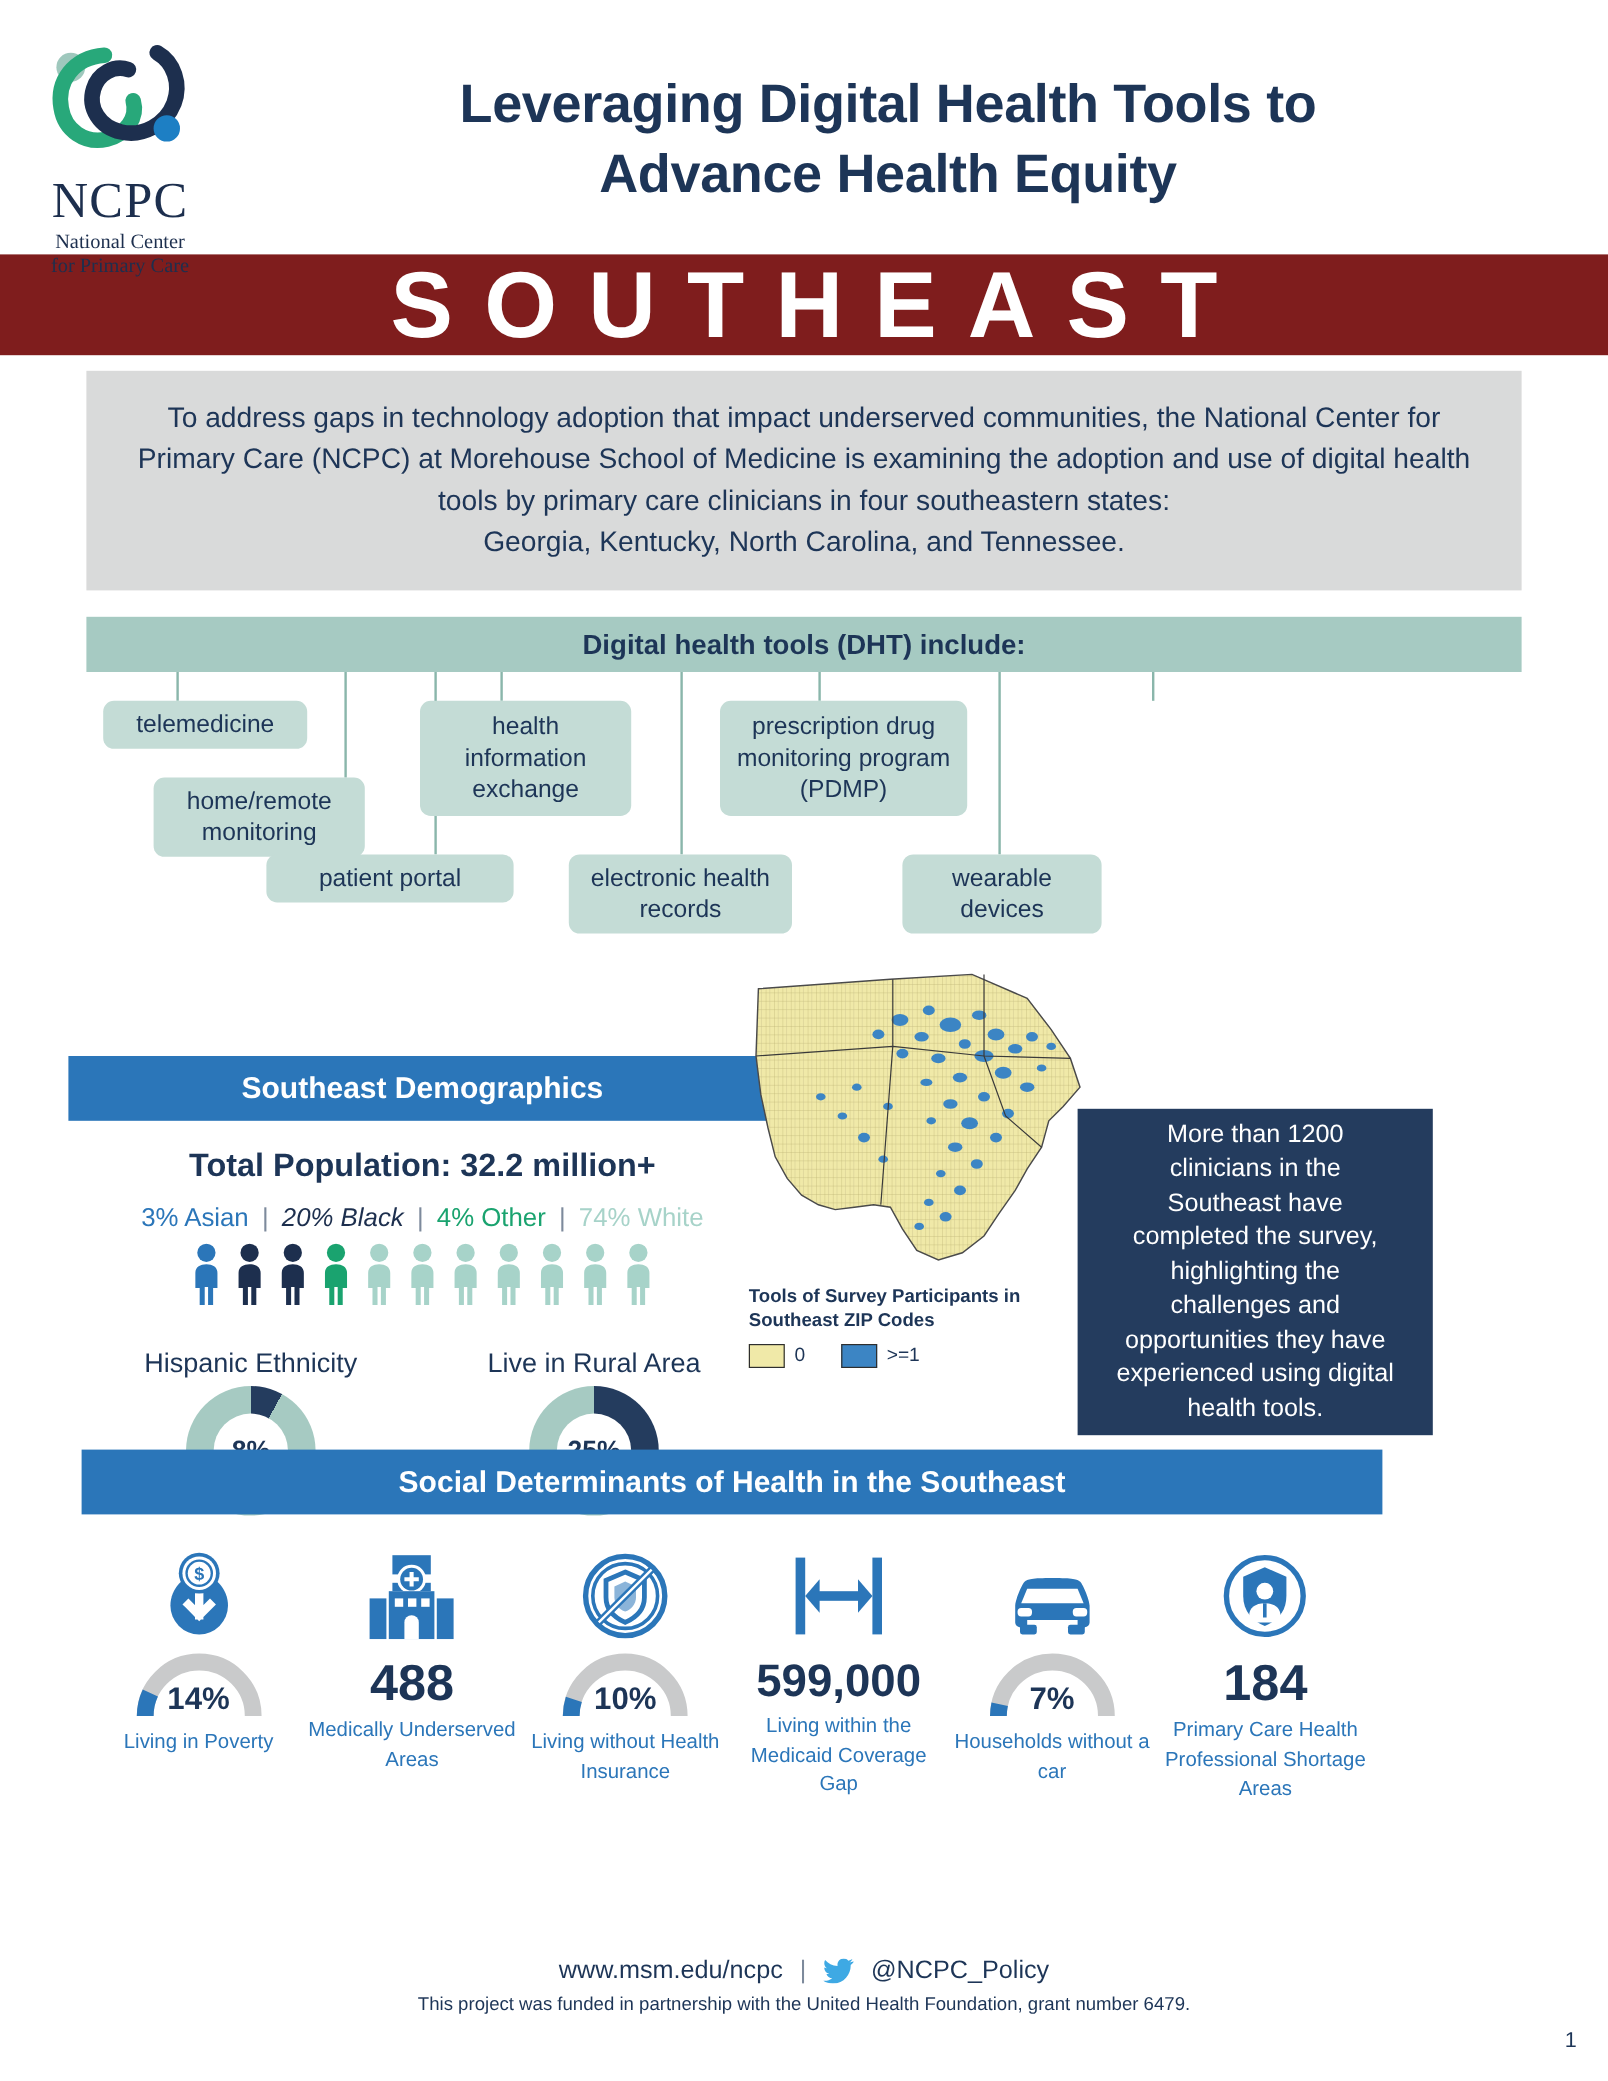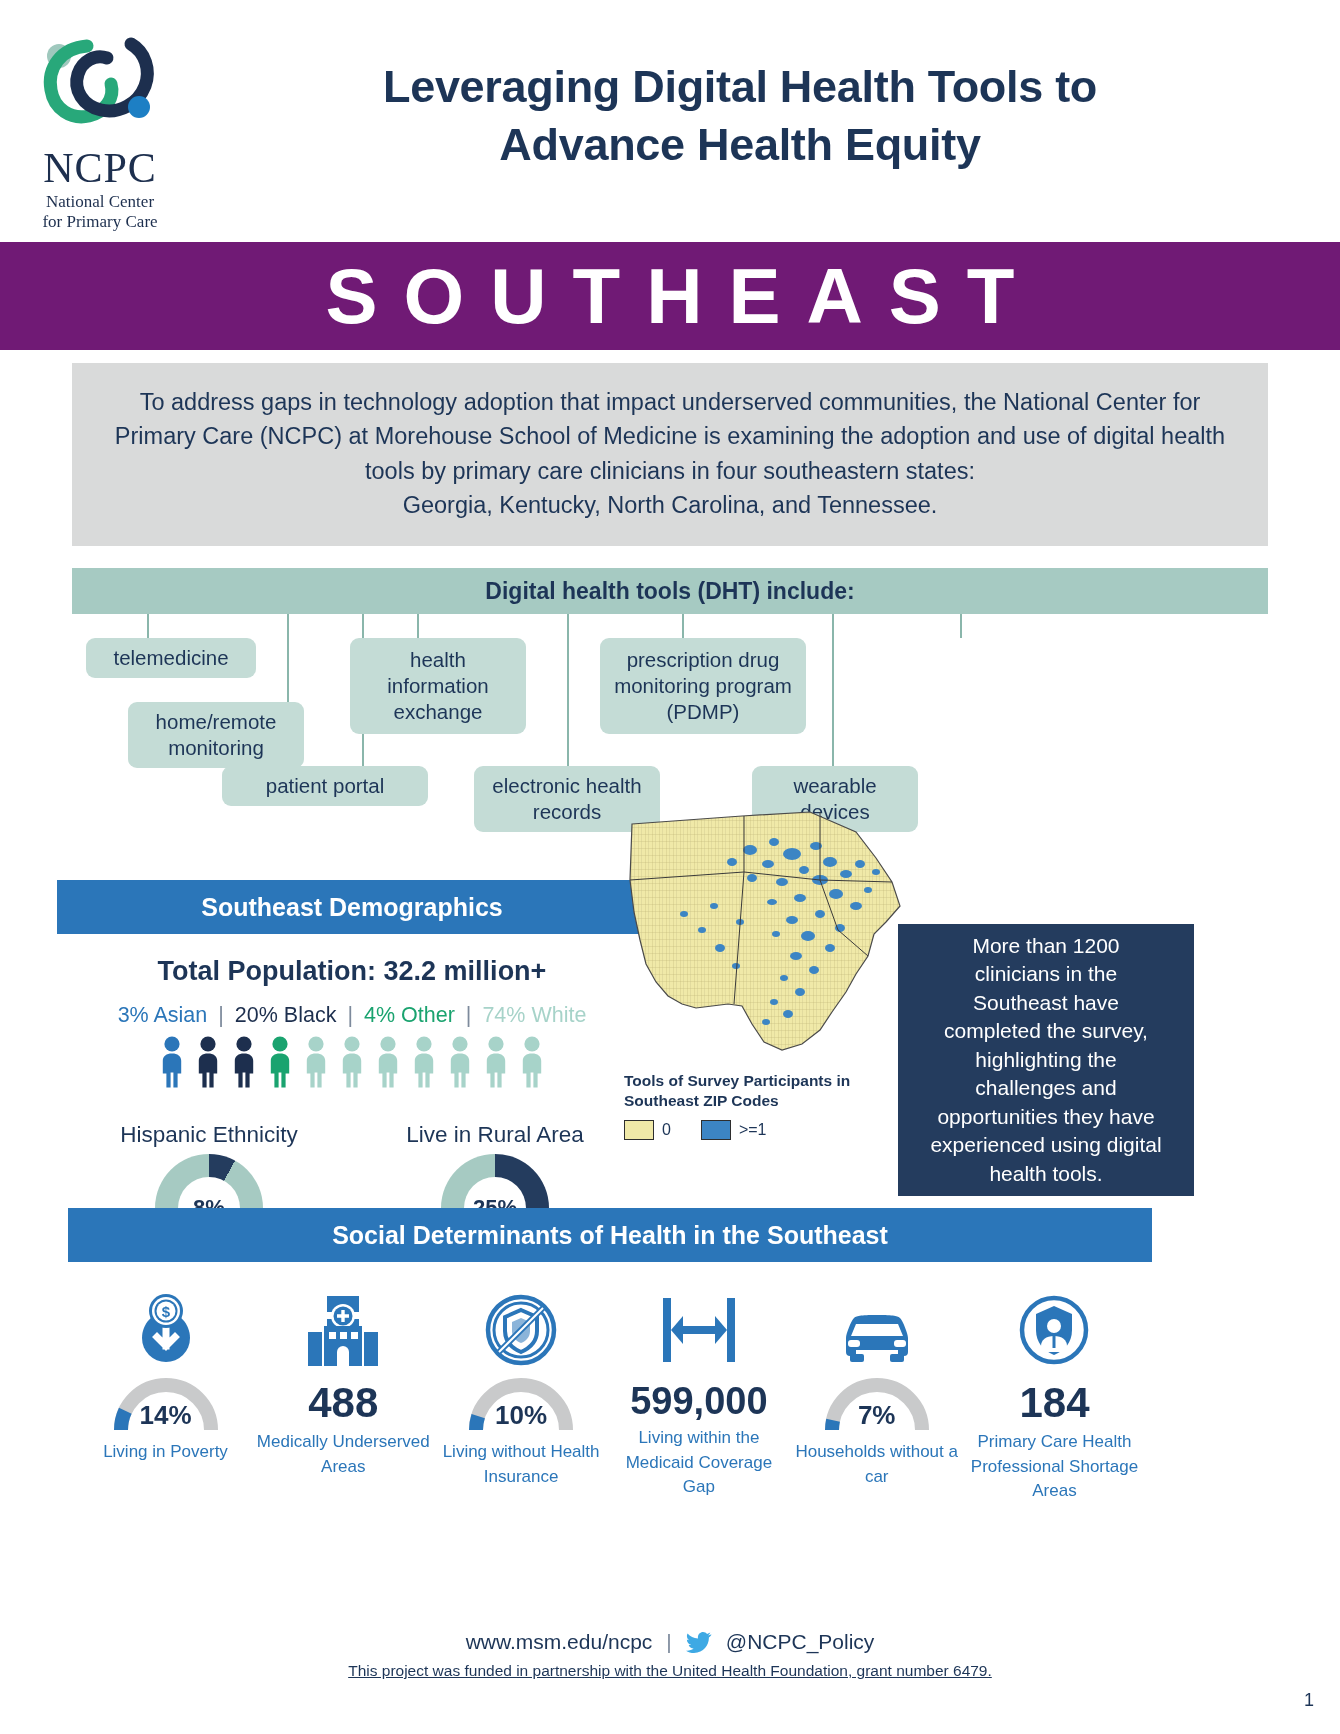--- a/index.html
+++ b/index.html
@@ -25,22 +25,22 @@
     font-size: 17px; color: #1d2f4e; line-height: 1.15; text-align: center; margin-top: 3px;
   }
   .title-wrap { flex: 1; padding-right: 60px; padding-top: 40px; }
   .main-title {
     font-size: 45px; font-weight: bold; color: #1d3557; text-align: center;
     line-height: 1.28; letter-spacing: -0.3px;
   }
 
   
   .band {
-    background: #701a75; height: 108px; width: 1340px;
-    display: flex; align-items: center; justify-content: center; margin-top: 30px;
+    background: #7f1d1d; height: 84px; width: 1340px;
+    display: flex; align-items: center; justify-content: center;
   }
   .band-text {
     color: #ffffff; font-size: 78px; font-weight: bold; letter-spacing: 26px;
     padding-left: 26px; line-height: 1;
   }
 
   
   .intro {
     margin: 13px 72px 0 72px; background: #d9dada; padding: 22px 36px 24px 36px;
     text-align: center; font-size: 23.5px; line-height: 1.46; color: #1d3557;
@@ -62,21 +62,21 @@
 
   
   .demo { position: absolute; left: 57px; top: 880px; width: 590px; }
   .sec-bar {
     background: #2b76b9; color: #fff; font-size: 25px; font-weight: bold;
     height: 54px; display: flex; align-items: center; justify-content: center;
   }
   .total-pop { text-align: center; font-size: 27px; font-weight: bold; color: #1d3557; margin-top: 22px; }
   .race-legend { text-align: center; font-size: 21.5px; margin-top: 16px; }
   .race-legend .sep { color: #7d8a9c; padding: 0 5px; }
-  .r-asian { color: #2b76b9; } .r-black { color: #1d2f4e; }
+  .r-asian { color: #2b76b9; } .r-black { color: #1d2f4e; font-style: italic; }
   .r-other { color: #1aa36f; } .r-white { color: #a7d3c9; }
   .people { display: flex; justify-content: center; gap: 6px; margin-top: 8px; }
   .donuts { display: flex; justify-content: center; gap: 56px; margin-top: 30px; }
   .donut-cell { text-align: center; width: 230px; }
   .donut-label { font-size: 22.5px; color: #1d3557; margin-bottom: 6px; }
   .donut { position: relative; width: 108px; height: 108px; margin: 0 auto; border-radius: 50%; }
   .donut .hole {
     position: absolute; left: 50%; top: 50%; transform: translate(-50%,-50%);
     width: 62px; height: 62px; border-radius: 50%; background: #fff;
     display: flex; align-items: center; justify-content: center;
@@ -109,21 +109,21 @@
   .gauge-wrap { height: 60px; margin-top: 8px; position: relative; display: flex; justify-content: center; }
   .gauge-num { font-size: 26px; font-weight: bold; color: #1d3557; }
   .big-num { font-size: 42px; font-weight: bold; color: #1d3557; line-height: 1; margin-top: 16px; }
   .big-num.wide { font-size: 38px; }
   .sdoh-label { font-size: 17px; color: #2b76b9; line-height: 1.45; margin-top: 6px; }
 
   
   .footer { position: absolute; left: 0; top: 1630px; width: 1340px; text-align: center; }
   .foot-row1 { font-size: 21px; color: #1d3557; display: flex; justify-content: center; align-items: center; gap: 14px; }
   .foot-row1 .bar { color: #7d8a9c; }
-  .foot-row2 { font-size: 15.5px; color: #1d3557; margin-top: 8px; text-decoration: underline; }
+  .foot-row2 { font-size: 15.5px; color: #1d3557; margin-top: 8px; }
   .pagenum { position: absolute; right: 26px; top: 1690px; font-size: 18px; color: #1d3557; }
 </style>
 </head>
 <body>
 
 <div class="page">
 
   <div class="header">
     <div class="logo-wrap">
       <svg class="logo-mark" viewBox="0 0 130 115">

